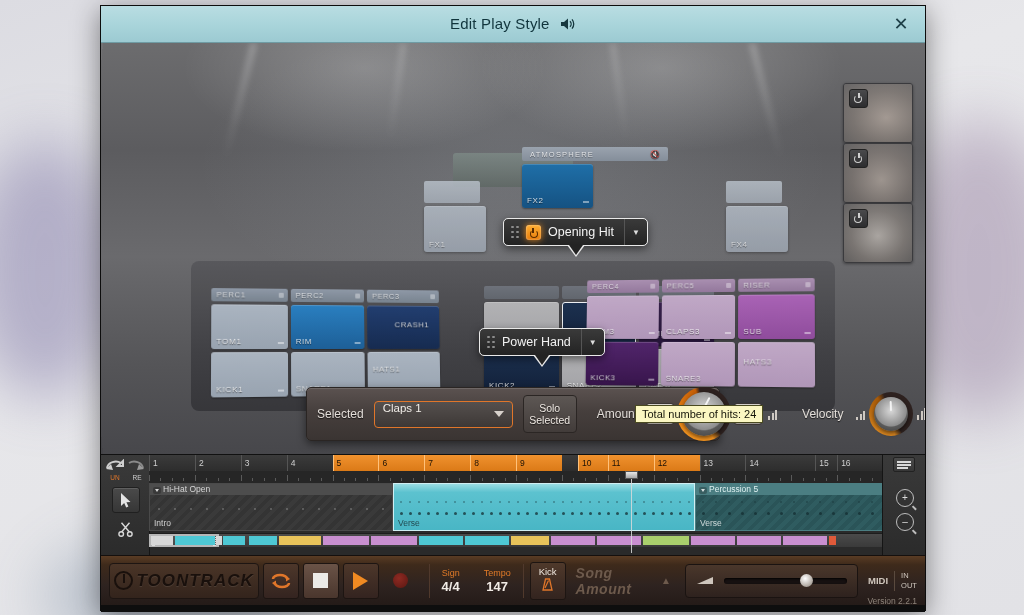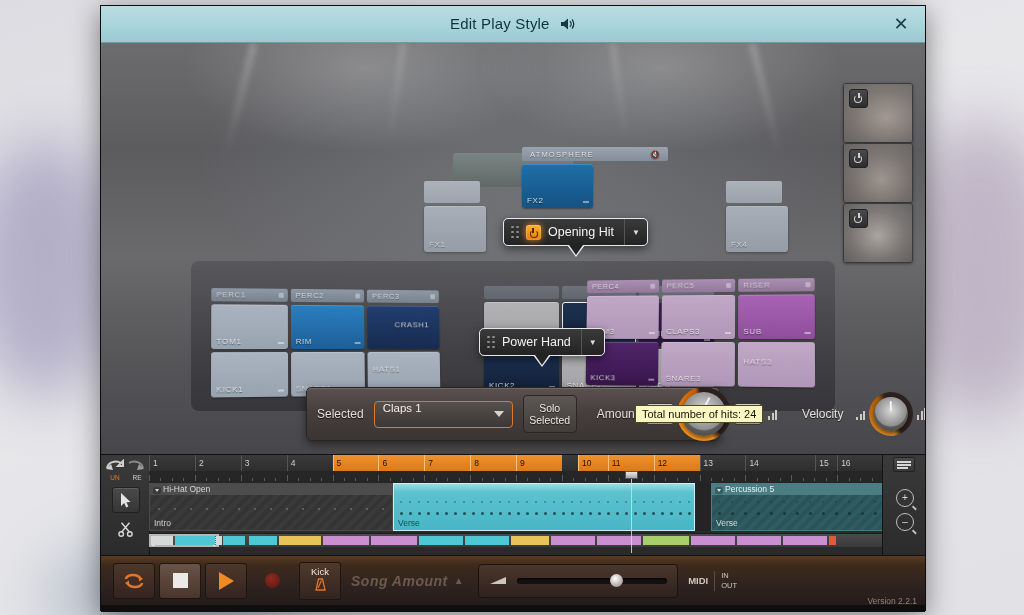--- a/index.html
+++ b/index.html
@@ -734,21 +734,21 @@
               <i style="left: 267px; top: 5px; width: 2px; height: 2px; opacity: 0.55;"></i>
               <i style="left: 276px; top: 16px;"></i>
               <i style="left: 276px; top: 5px; width: 2px; height: 2px; opacity: 0.55;"></i>
               <i style="left: 285px; top: 16px;"></i>
               <i style="left: 285px; top: 5px; width: 2px; height: 2px; opacity: 0.55;"></i>
               <i style="left: 294px; top: 16px;"></i>
               <i style="left: 294px; top: 5px; width: 2px; height: 2px; opacity: 0.55;"></i>
             </div>
             <div class="sec" style="color: rgba(25, 50, 55, 0.85);">Verse</div>
           </div>
-          <div class="clip teal" style="left: 562px; width: 188px;">
+          <div class="clip teal" style="left: 546px; width: 188px;">
             <div class="hd"><span class="tri"></span><span>Percussion 5</span></div>
             <div class="notes">
               <i style="left: 6px; top: 16px;"></i>
               <i style="left: 6px; top: 5px; width: 2px; height: 2px; opacity: 0.55;"></i>
               <i style="left: 19px; top: 16px;"></i>
               <i style="left: 19px; top: 5px; width: 2px; height: 2px; opacity: 0.55;"></i>
               <i style="left: 32px; top: 16px;"></i>
               <i style="left: 32px; top: 5px; width: 2px; height: 2px; opacity: 0.55;"></i>
               <i style="left: 45px; top: 16px;"></i>
               <i style="left: 45px; top: 5px; width: 2px; height: 2px; opacity: 0.55;"></i>
@@ -804,39 +804,53 @@
           <i style="top:3px;width:14px;"></i>
             <i style="top:6px;width:14px;"></i>
             <i style="top:9px;width:11px;"></i>
         </div>
         <div class="zbtn" style="top:34px;">+</div>
         <div class="zbtn" style="top:58px;">–</div>
       </div>
     </div>
 
     <div id="transport">
+      <div id="logo">
+        <span class="mark"></span>
+        <span>TOONTRACK</span>
+      </div>
 
       <div class="tbtn">
         <svg width="22" height="16" viewBox="0 0 22 16">
           <path d="M3 6 a7 4 0 0 1 14 0" fill="none" stroke="#e0762a" stroke-width="2.6"></path>
           <path d="M19 10 a7 4 0 0 1 -14 0" fill="none" stroke="#e0762a" stroke-width="2.6"></path>
           <path d="M16 2.5 L20 6 L16 8.5 z" fill="#e0762a"></path>
           <path d="M6 13.5 L2 10 L6 7.5 z" fill="#e0762a"></path>
         </svg>
       </div>
       <div class="tbtn" style="background:linear-gradient(180deg,#6a5347,#4a362d);">
         <div style="width:15px;height:15px;background:#eceae7;"></div>
       </div>
       <div class="tbtn">
         <div style="width:0;height:0;border-left:15px solid #f08a22;border-top:9px solid transparent;border-bottom:9px solid transparent;"></div>
       </div>
       <div class="tbtn" style="border-color:transparent;background:none;">
         <div style="width:15px;height:15px;border-radius:50%;background:radial-gradient(circle at 40% 35%,#8e2a22,#5a1712);"></div>
       </div>
 
+      <div class="tbox" style="border-left:1px solid #50392c;border-right:1px solid #50392c;margin-left:10px;">
+        <div class="tfield">
+          <span class="k">Sign</span>
+          <span class="v">4/4</span>
+        </div>
+        <div class="tfield">
+          <span class="k">Tempo</span>
+          <span class="v">147</span>
+        </div>
+      </div>
 
       <div id="click-btn">
         <span class="k">Kick</span>
         <span>
           <svg width="13" height="13" viewBox="0 0 13 13">
               <path d="M4.5 1 L8.5 1 L11 12 L2 12 z" fill="none" stroke="#e0762a" stroke-width="1.3"></path>
               <path d="M7.5 2.5 L4 10" stroke="#e0762a" stroke-width="1.2"></path>
             </svg>
         </span>
       </div>

